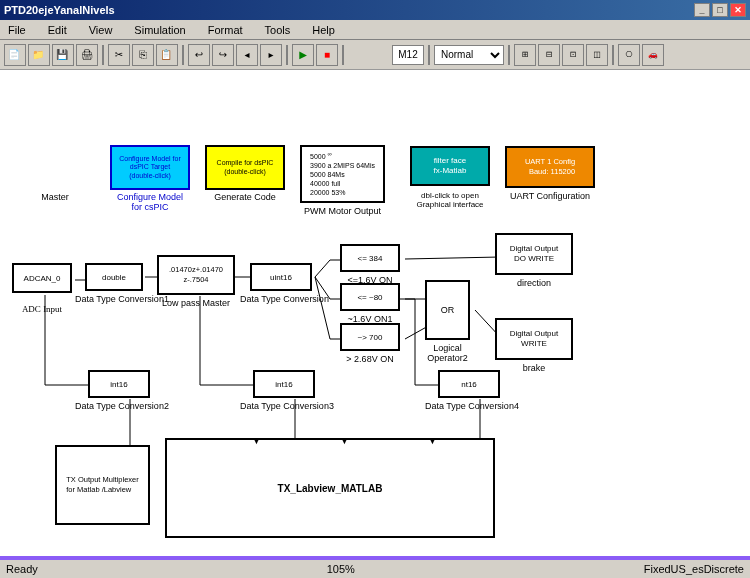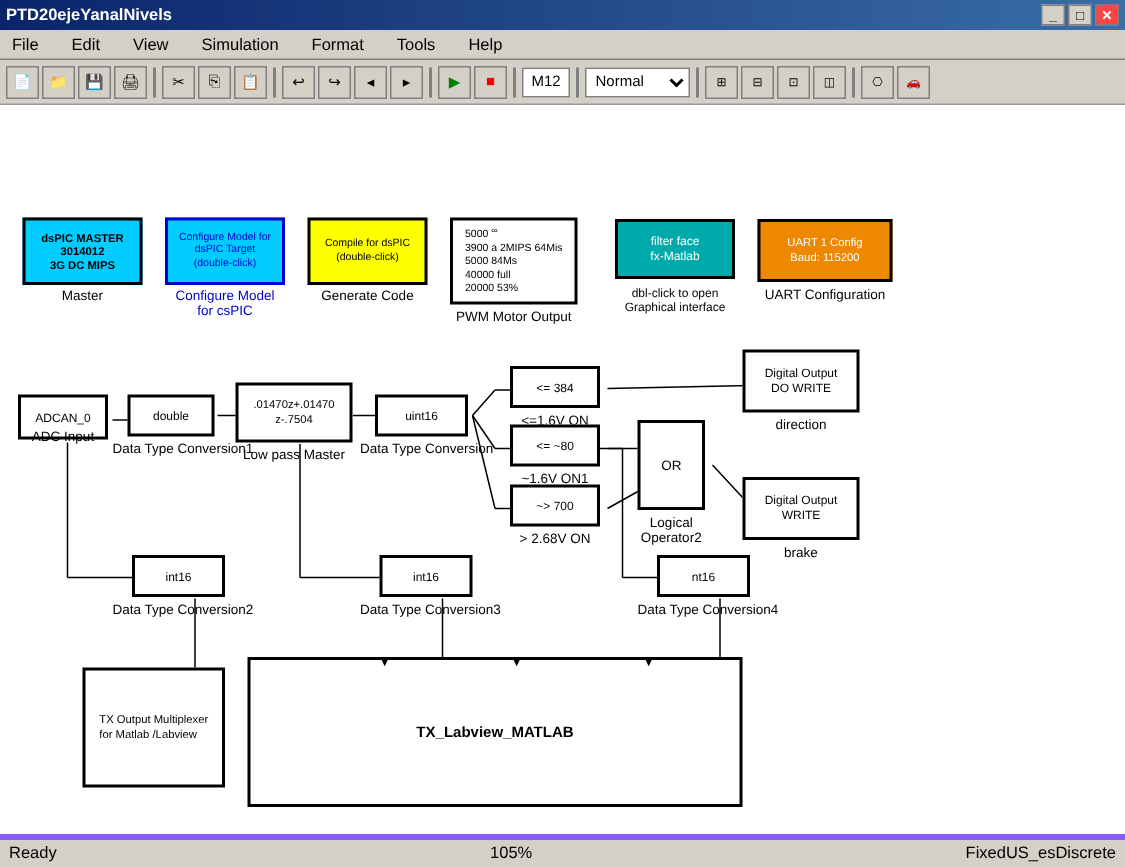--- a/index.html
+++ b/index.html
@@ -84,20 +84,21 @@
       background: #808080;
       margin: 0 2px;
     }
     .toolbar-input {
       width: 32px;
       height: 20px;
       border: 1px solid #808080;
       background: white;
       font-size: 10px;
       text-align: center;
+      margin-left: 44px;
     }
     .toolbar-dropdown {
       width: 70px;
       height: 20px;
       border: 1px solid #808080;
       background: white;
       font-size: 10px;
       padding: 0 2px;
     }
 
@@ -156,21 +157,21 @@
       top: 0; left: 0;
       width: 100%;
       height: 100%;
       pointer-events: none;
     }
 
     
     .block-cyan { background: #00ffff; }
     .block-yellow { background: #ffff00; }
     .block-teal { background: #00aaaa; color: white; }
-    .block-orange { background: #ff8800; color: white; }
+    .block-orange { background: #ff8800; color: white; text-align: right; }
   </style>
 </head>
 <body>
 
 <div id="title-bar">
   <span>PTD20ejeYanalNivels</span>
   <div id="title-bar-controls">
     <div class="title-btn">_</div>
     <div class="title-btn">□</div>
     <div class="title-btn" style="background:#ff4444;color:white;">✕</div>
@@ -266,23 +267,20 @@
 
       <line x1="480" y1="329" x2="480" y2="380" stroke="black" stroke-width="1"></line>
 
       <polygon points="340,95 347,92 347,98" fill="black"></polygon>
 
       <polygon points="342,189 349,186 349,192" fill="black"></polygon>
       <polygon points="342,229 349,226 349,232" fill="black"></polygon>
       <polygon points="342,269 349,266 349,272" fill="black"></polygon>
     </svg>
 
-    <div class="sim-block block-cyan" style="left:15px;top:75px;width:80px;height:45px;font-size:8px;background:#00ccff;">
-      <span style="font-size:7.5px;font-weight:bold;line-height:1.2;">dsPIC MASTER<br>3014012<br>3G DC MIPS</span>
-    </div>
     <div class="block-label" style="left:15px;top:122px;width:80px;">Master</div>
 
     <div class="sim-block" style="left:110px;top:75px;width:80px;height:45px;font-size:7px;background:#00ccff;color:#0000cc;border-color:#0000cc;">
       <span style="font-size:7px;line-height:1.2;color:#0000cc;">Configure Model for<br>dsPIC Target<br>(double-click)</span>
     </div>
     <div class="block-label" style="left:108px;top:122px;width:84px;color:#0000cc;">Configure Model<br>for csPIC</div>
 
     <div class="sim-block block-yellow" style="left:205px;top:75px;width:80px;height:45px;font-size:7px;">
       <span style="font-size:7px;line-height:1.2;">Compile for dsPIC<br>(double-click)</span>
     </div>
@@ -299,21 +297,21 @@
     <div class="block-label" style="left:400px;top:121px;width:100px;font-size:8px;">dbl-click to open<br>Graphical interface</div>
 
     <div class="sim-block block-orange" style="left:505px;top:76px;width:90px;height:42px;font-size:8px;background:#ee8800;color:white;">
       <span style="font-size:7.5px;color:white;line-height:1.3;">UART 1 Config<br>Baud: 115200</span>
     </div>
     <div class="block-label" style="left:505px;top:121px;width:90px;">UART Configuration</div>
 
     <div class="sim-block" style="left:12px;top:193px;width:60px;height:30px;font-size:8px;">
       <span>ADCAN_0</span>
     </div>
-    <div class="block-label" style="left:12px;top:216px;width:60px;">ADC Input</div>
+    <div class="block-label" style="left:12px;top:234px;width:60px;font-family:Liberation Serif, serif;">ADC Input</div>
 
     <div class="sim-block" style="left:85px;top:193px;width:58px;height:28px;font-size:8px;">
       <span>double</span>
     </div>
     <div class="block-label" style="left:75px;top:224px;width:78px;">Data Type Conversion1</div>
 
     <div class="sim-block" style="left:157px;top:185px;width:78px;height:40px;font-size:8px;">
       <span style="font-size:7.5px;line-height:1.3;">.01470z+.01470<br>z-.7504</span>
     </div>
     <div class="block-label" style="left:155px;top:228px;width:82px;">Low pass Master</div>

